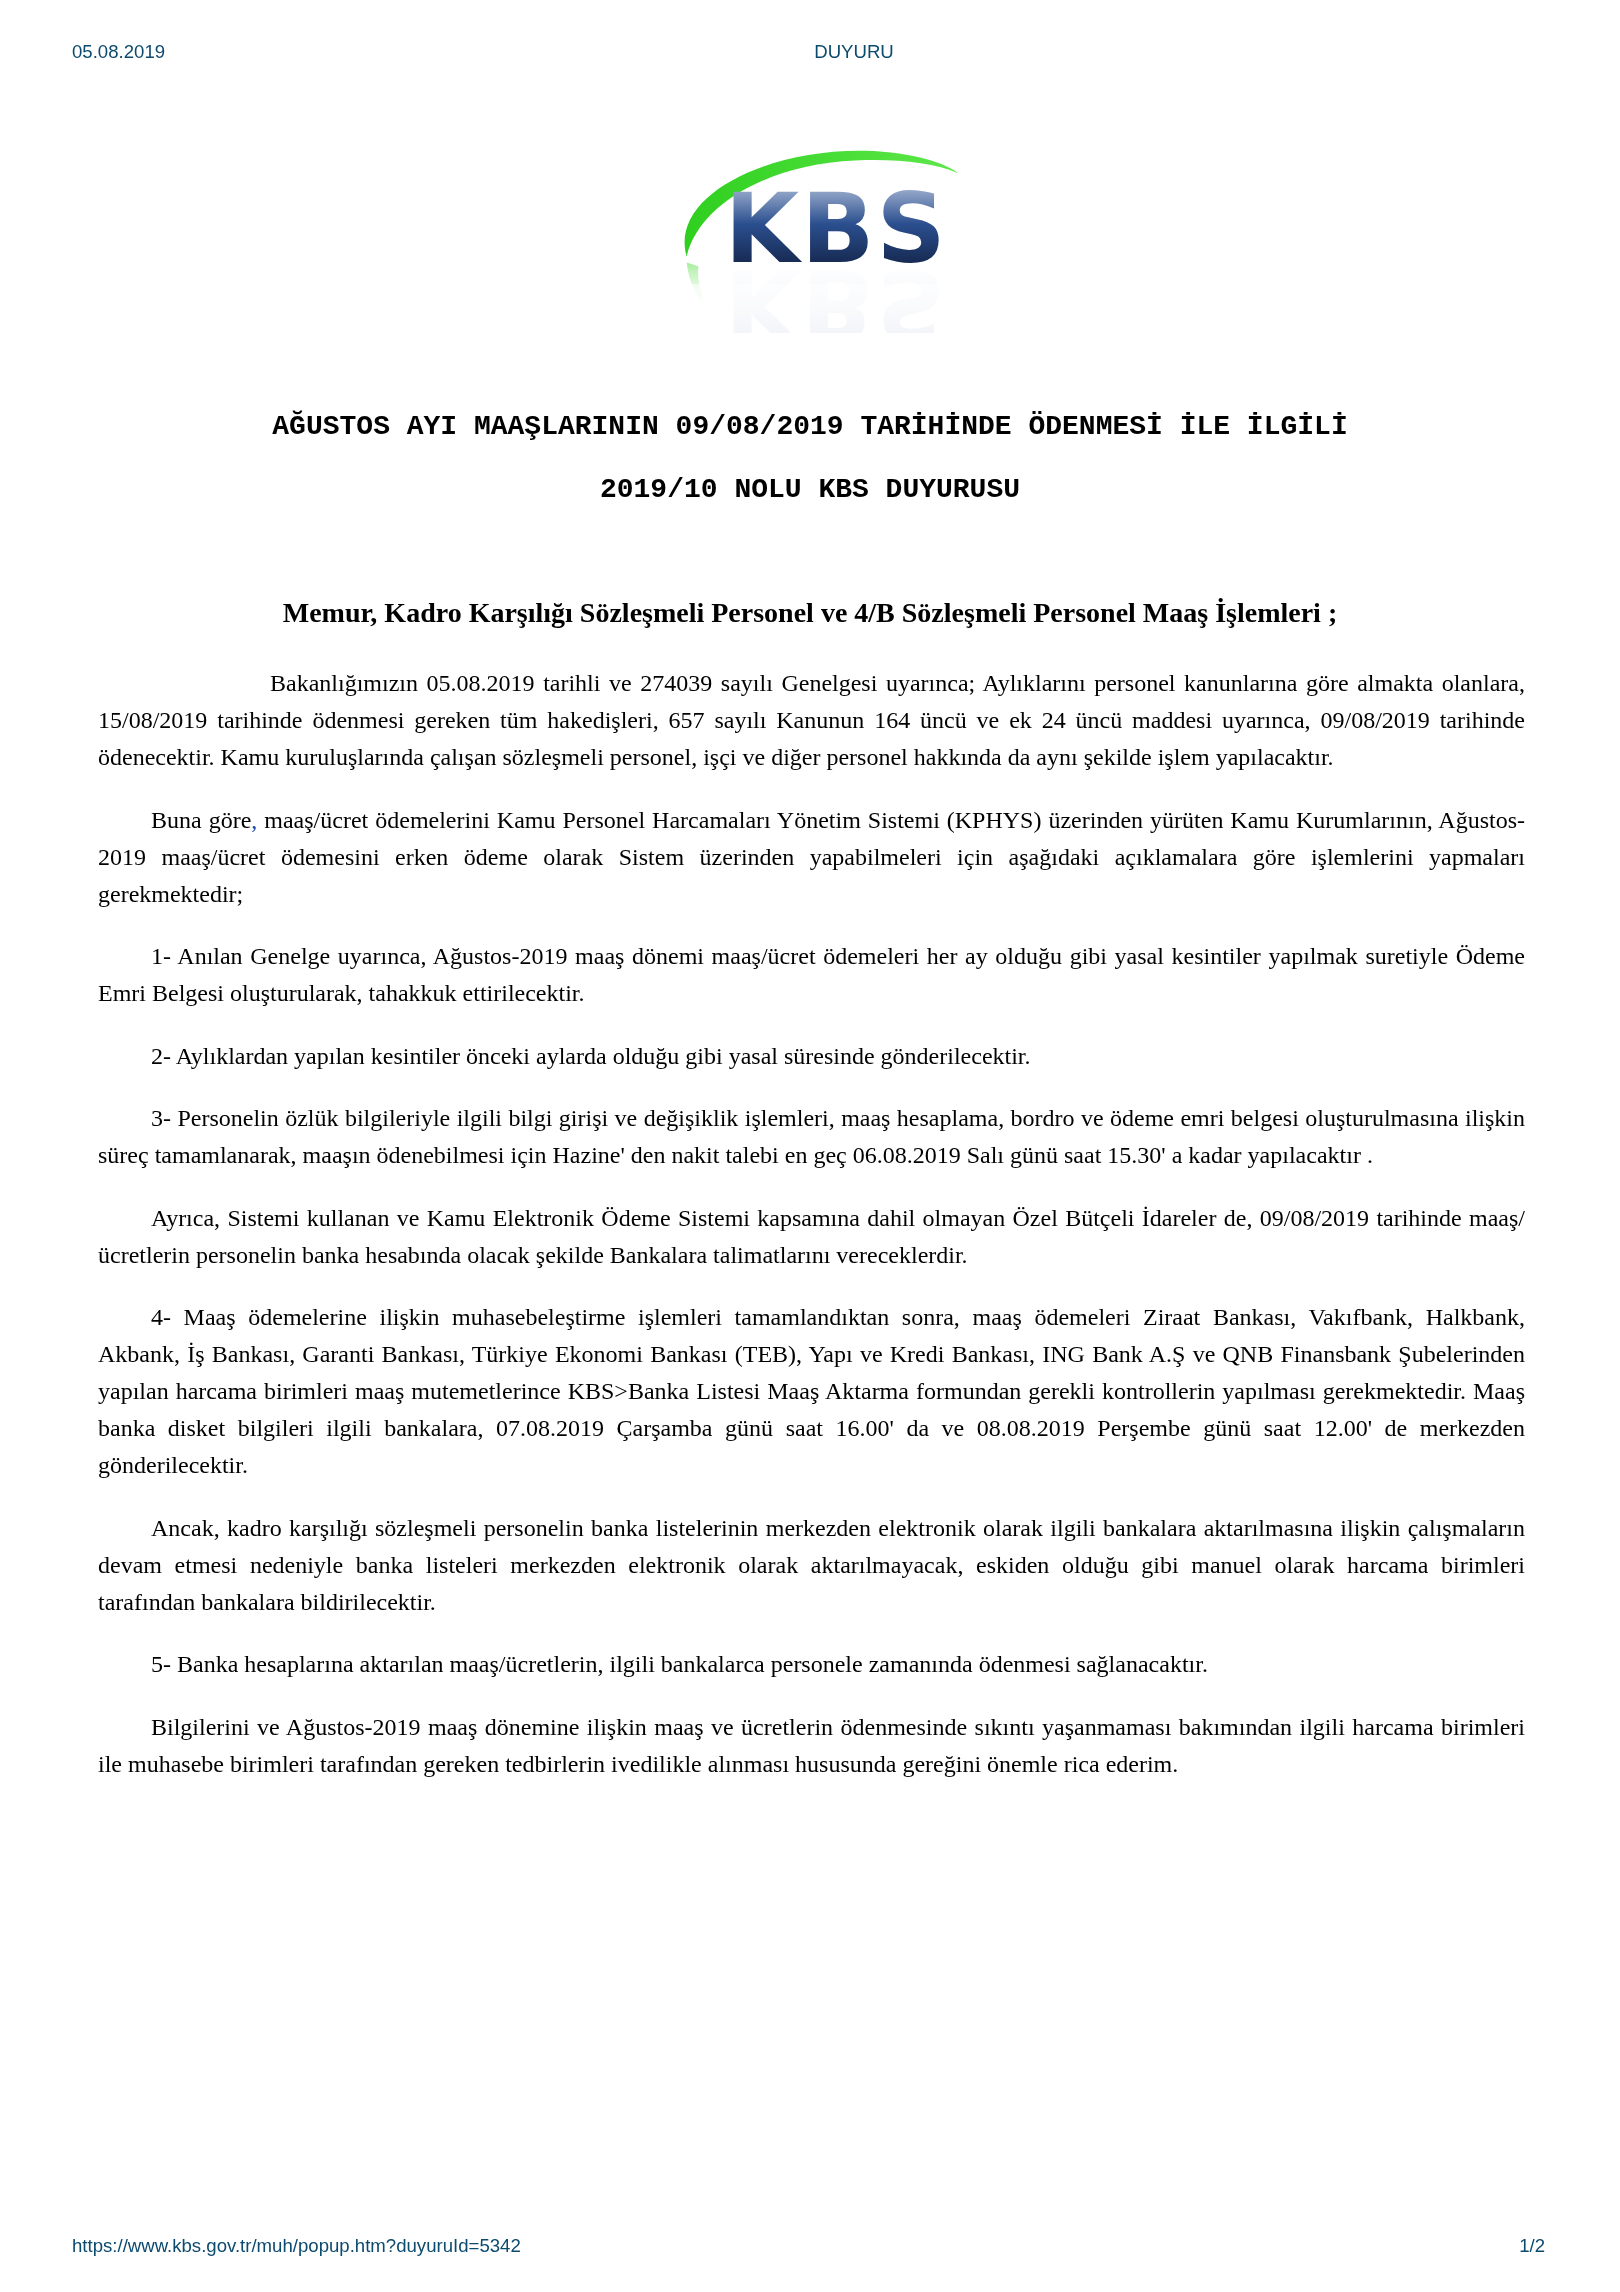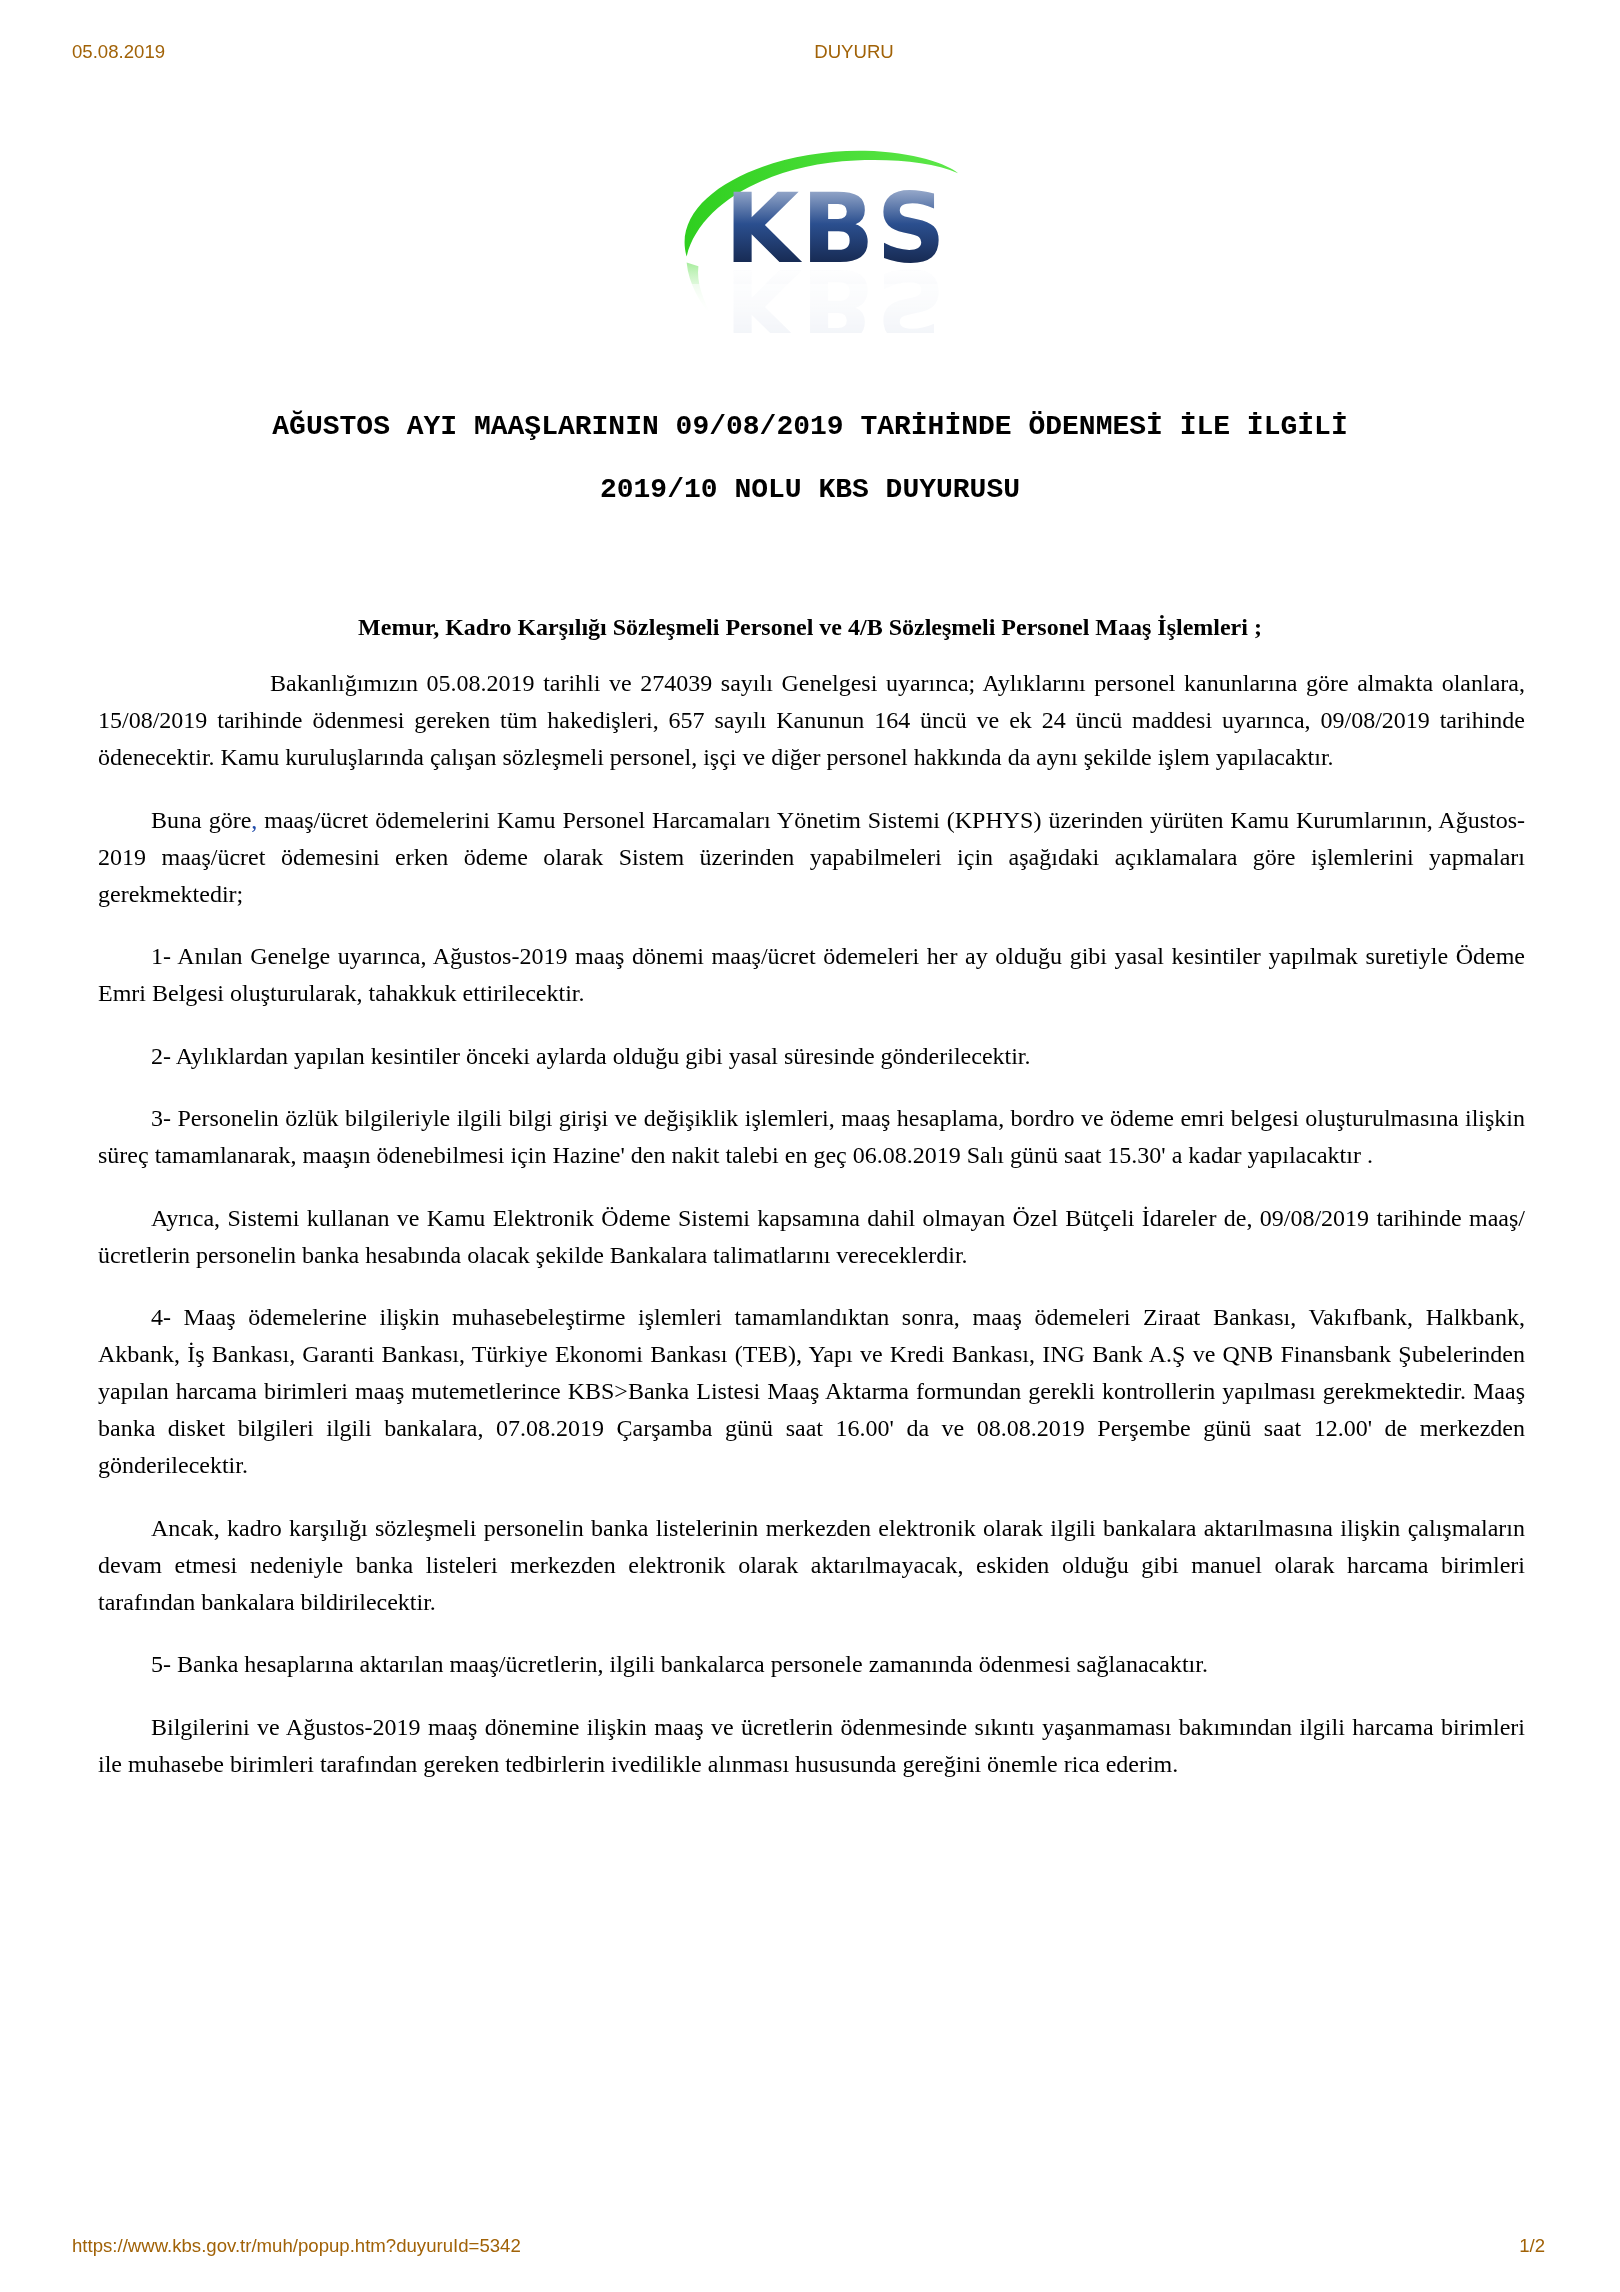--- a/index.html
+++ b/index.html
@@ -1,30 +1,30 @@
 <!DOCTYPE html>
 <html><head>
 <meta charset="utf-8">
 <style>
   html, body { margin:0; padding:0; background:#ffffff; }
   body { width:1620px; height:2293px; position:relative; overflow:hidden; color:#000; }
-  .hdr, .ftr { position:absolute; font-family:"Liberation Sans", sans-serif; font-size:18.6px; color:#a16207; line-height:21.6px; }
+  .hdr, .ftr { position:absolute; font-family:"Liberation Sans", sans-serif; font-size:18.6px; color:#0c4a6e; line-height:21.6px; }
   #hdr-date { left:72px; top:41px; }
   #hdr-title { left:0; width:1620px; top:41px; text-align:center;padding-left:44px; }
   #ftr-url { left:72px; top:2235px; }
   #ftr-page { right:75px; top:2235px; }
 
   .logo { position:absolute; left:659px; top:137px; width:314px; height:196px; }
 
   .title { position:absolute; left:0; width:1620px; text-align:center;
            font-family:Liberation Mono, monospace; font-weight:bold; font-size:28px; line-height:33px; }
   #title1 { top:410px; }
   #title2 { top:473px; }
   #subheading { position:absolute; left:0; width:1620px; text-align:center; top:596px;
-           font-family:"Liberation Serif", serif; font-weight:bold; font-size:24px; line-height:33px;margin-top:15px; }
+           font-family:"Liberation Serif", serif; font-weight:bold; font-size:28px; line-height:33px; }
 
   .body { position:absolute; left:98px; width:1427px; top:665px;
           font-family:"Liberation Serif", serif; font-size:24px; line-height:37px; }
   .body p { margin:0 0 25.5px 0; text-align:justify; text-indent:53px; }
   .body p.first { text-indent:172px; }
   .blue { color:#1f4aa8; }
 </style>
 </head>
 <body>
 

